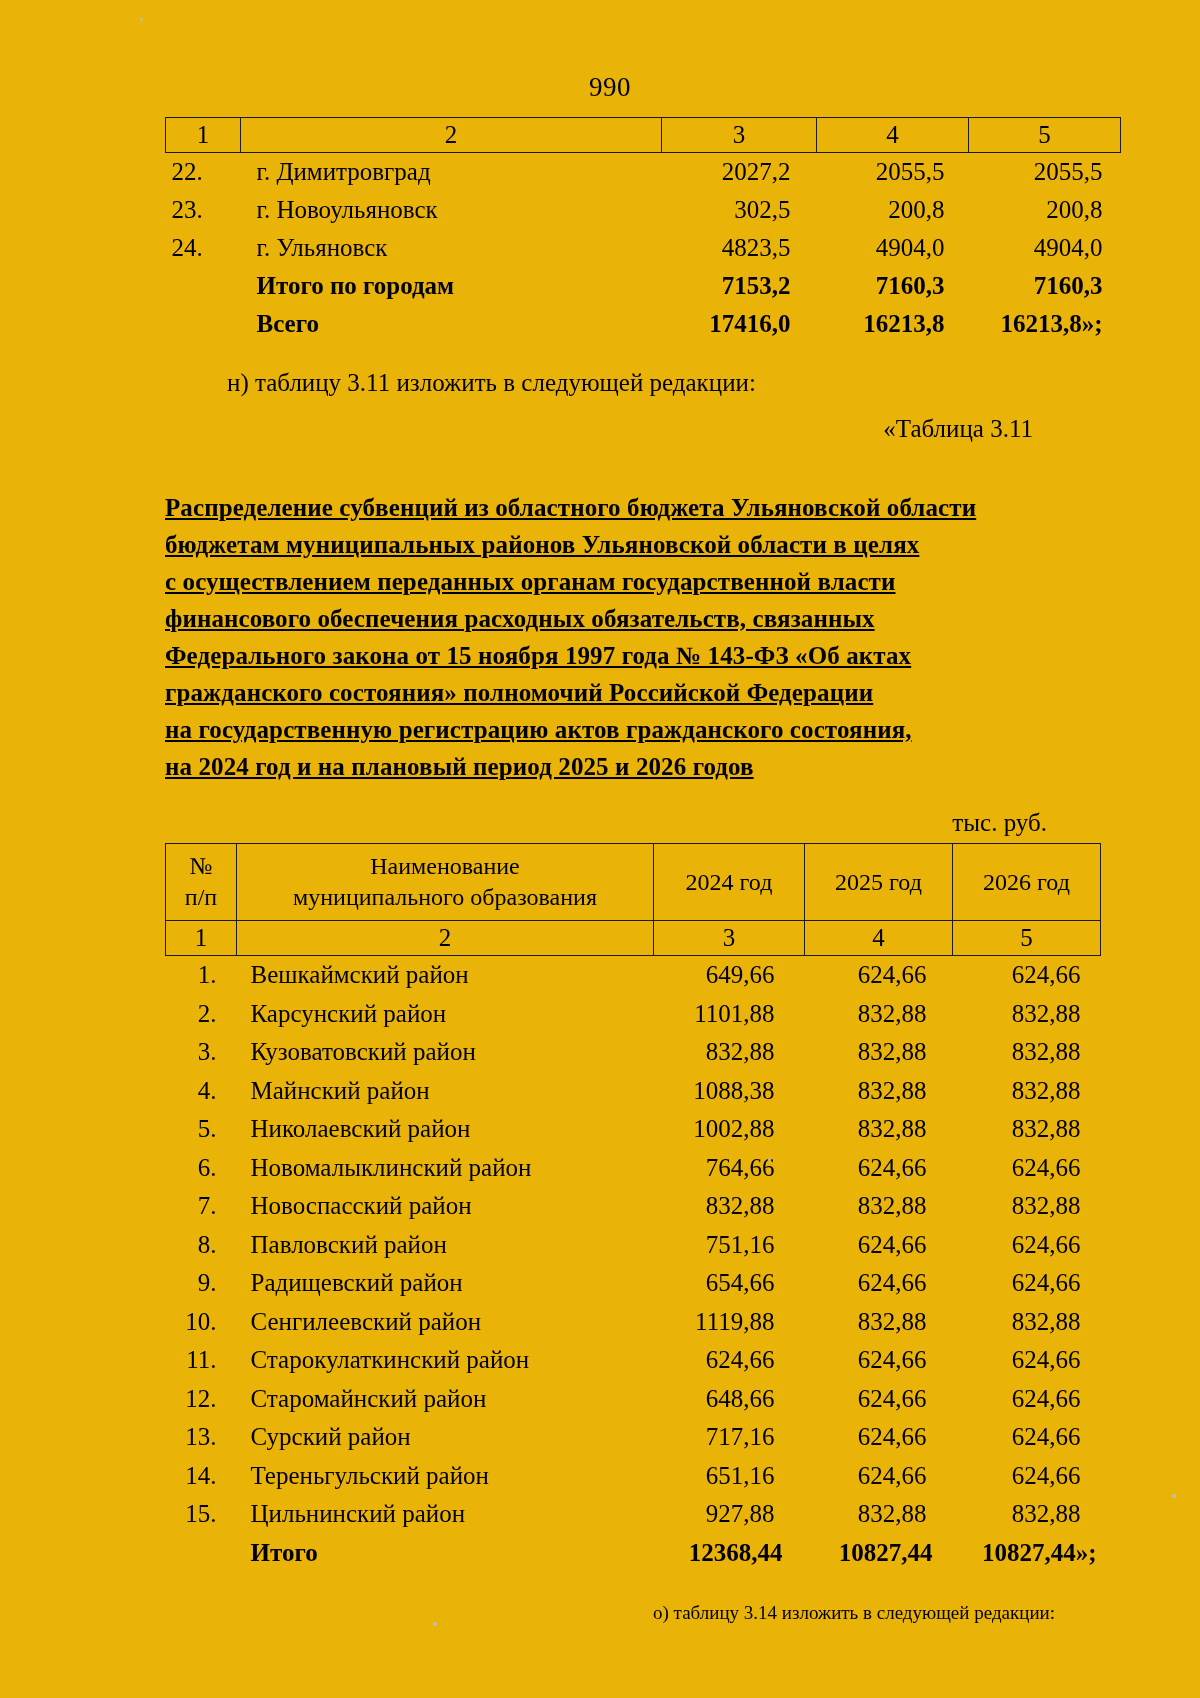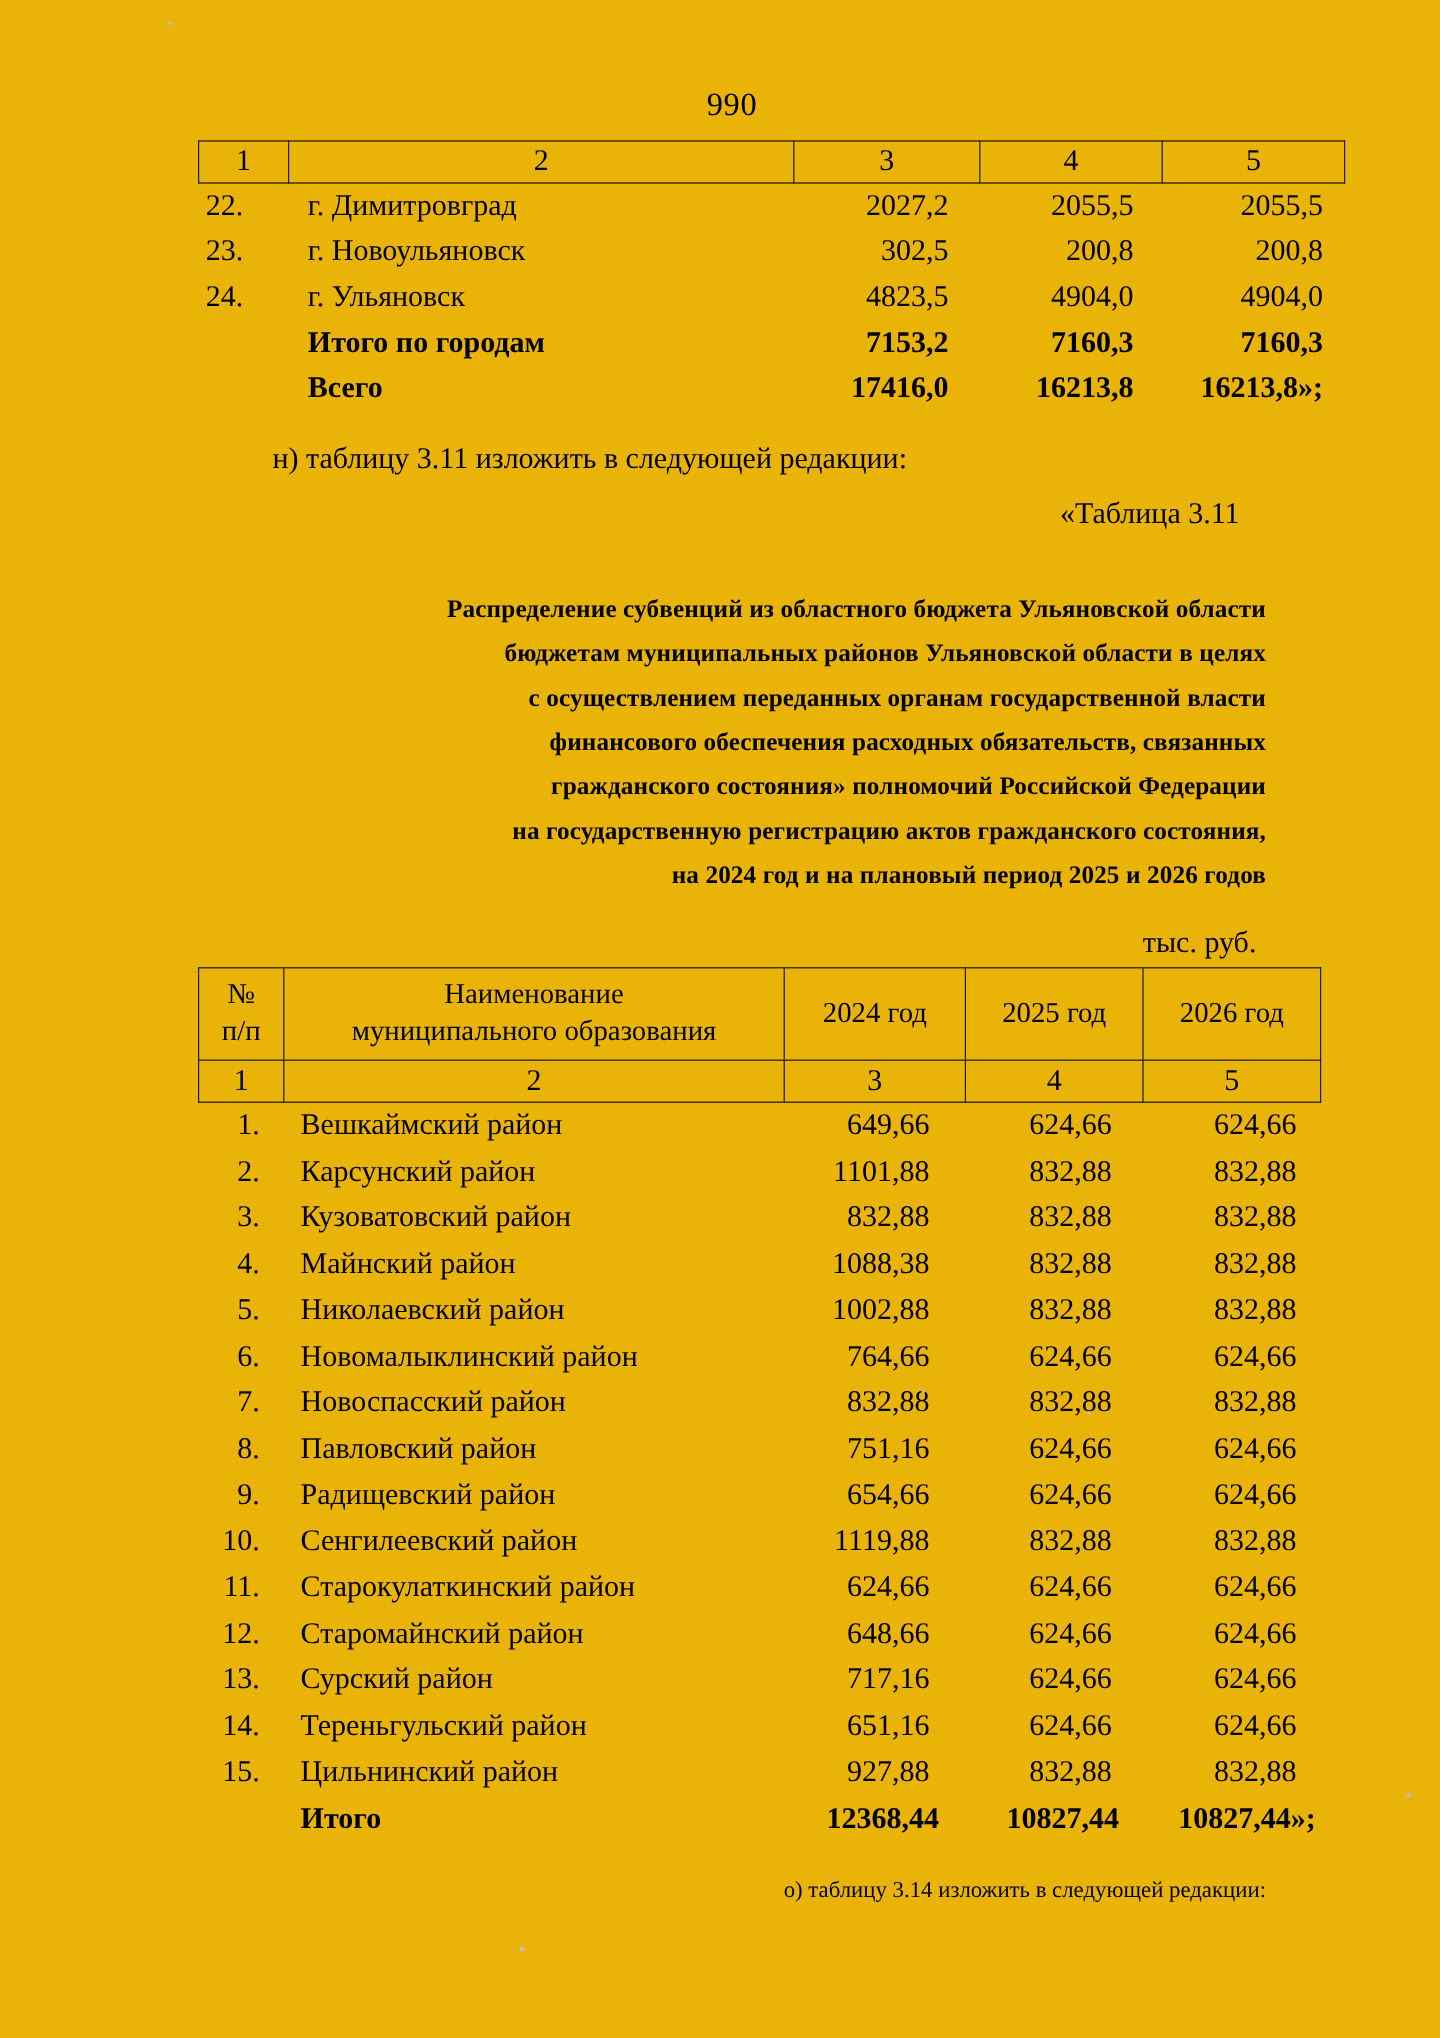--- a/index.html
+++ b/index.html
@@ -90,25 +90,26 @@
   .table-label {
     font-size: 25px;
     text-align: right;
     margin-top: 18px;
     padding-right: 22px;
   }
 
   
   .heading {
     margin-top: 46px;
-    text-align: right;
+    text-align: left;
     font-weight: bold;
-    font-size: 21px;
+    font-size: 25px;
     line-height: 37px;
     letter-spacing: 0.1px;
+    text-decoration: underline;
   }
   .heading div { white-space: nowrap; }
 
   
   .units {
     text-align: right;
     font-size: 25px;
     margin-top: 24px;
     padding-right: 8px;
   }
@@ -213,20 +214,21 @@
 
     <div class="para">н) таблицу 3.11 изложить в следующей редакции:</div>
 
     <div class="table-label">«Таблица 3.11</div>
 
     <div class="heading">
       <div>Распределение субвенций из областного бюджета Ульяновской области</div>
       <div>бюджетам муниципальных районов Ульяновской области в целях</div>
       <div>с осуществлением переданных органам государственной власти</div>
       <div>финансового обеспечения расходных обязательств, связанных</div>
+      <div>Федерального закона от 15 ноября 1997 года № 143-ФЗ «Об актах</div>
       <div>гражданского состояния» полномочий Российской Федерации</div>
       <div>на государственную регистрацию актов гражданского состояния,</div>
       <div>на 2024 год и на плановый период 2025 и 2026 годов</div>
     </div>
 
     <div class="units">тыс. руб.</div>
 
     <table class="doc-table main-table">
       <tbody>
         <tr class="head-row bordered">

